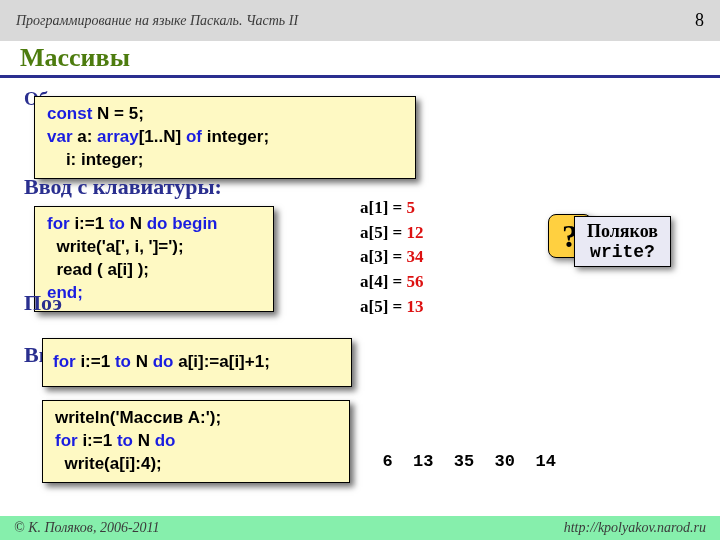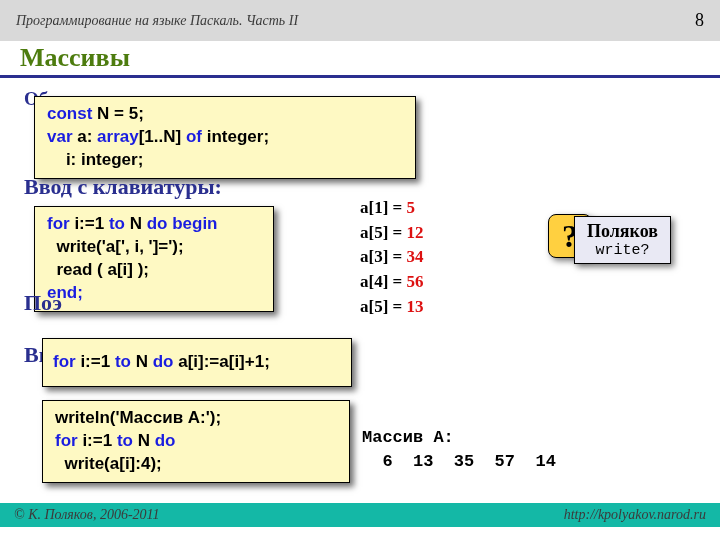--- a/index.html
+++ b/index.html
@@ -15,39 +15,39 @@
     background: #fef9c3;
     border: 1.5px solid #000;
     box-shadow: 4px 4px 6px rgba(0,0,0,0.55);
     font-family: Liberation Sans, sans-serif;
     font-size: 17px; font-weight: bold; color: #000;
     padding: 6px 12px;
     white-space: pre;
     line-height: 1.35;
   }
   .kw { color: #1a1de0; }
-  .mono { font-family: "Courier New", monospace; font-weight: normal; font-size: 15px; }
+  .mono { font-family: "Courier New", monospace; font-weight: bold; font-size: 18px; }
   .vals { position: absolute; font-family: Liberation Serif, serif; font-size: 17px; font-weight: bold; line-height: 1.45; }
   .vals .num { color: #d11; }
   .question {
     position: absolute; width: 44px; height: 44px; background: #ffd040;
     border: 1.5px solid #000; border-radius: 8px; display: flex; align-items: center;
     justify-content: center; font-size: 32px; font-weight: bold; color: #000;
     box-shadow: 3px 3px 6px rgba(0,0,0,0.5);
   }
   .callout {
     position: absolute; background: #e9e9f4; border: 1.5px solid #000;
     box-shadow: 3px 3px 6px rgba(0,0,0,0.5);
     padding: 4px 12px; font-size: 18px; font-weight: bold; text-align: center;
     font-family: "Times New Roman", serif;
   }
   .callout .mono { font-family: "Courier New", monospace; }
   .outlabel { position: absolute; font-family: "Courier New", monospace; font-weight: bold; font-size: 17px; }
   .outvals { position: absolute; font-family: "Courier New", monospace; font-weight: bold; font-size: 17px; }
-  .footer { position: absolute; bottom: 13px; left: 0; right: 0; height: 24px; background: #14b8a6; color: #3b3b3b; font-size: 14px; display: flex; align-items: center; justify-content: space-between; padding: 0 14px; font-style: italic; }
+  .footer { position: absolute; bottom: 0; left: 0; right: 0; height: 24px; background: #86efac; color: #3b3b3b; font-size: 14px; display: flex; align-items: center; justify-content: space-between; padding: 0 14px; font-style: italic; }
   .absLabel { position: absolute; color: #2a2f8f; font-size: 22px; font-weight: bold; }
 </style>
 </head>
 <body>
 
 <div class="slide">
 
   <div class="header">
     <span>Программирование на языке Паскаль. Часть II</span>
     <span class="pagenum">8</span>
@@ -89,20 +89,19 @@
   </div>
 
   <div class="absLabel" style="left:24px; top:342px;">Вы</div>
 
   <div class="codebox" style="left:42px; top:338px; width:310px; padding:12px 10px;"><span class="kw">for</span><span> i:=1 </span><span class="kw">to</span><span> N </span><span class="kw">do</span><span> a[i]:=a[i]+1;</span></div>
 
   <div class="codebox" style="left:42px; top:400px; width:308px;"><span>writeln('Массив A:');</span>
 <span class="kw">for</span><span> i:=1 </span><span class="kw">to</span><span> N </span><span class="kw">do</span>
 <span>  write(a[i]:4);</span></div>
 
-  <div class="outlabel" style="left:362px; top:428px;">Массив A:</div>
-  <div class="outvals" style="left:362px; top:452px; white-space: pre;">  6  13  35  57  14</div>
+  <div class="outvals" style="left:362px; top:452px; white-space: pre;">  6  13  35  30  14</div>
 
   <div class="footer">
     <span>© К. Поляков, 2006-2011</span>
     <span>http://kpolyakov.narod.ru</span>
   </div>
 </div>
 
 </body></html>

